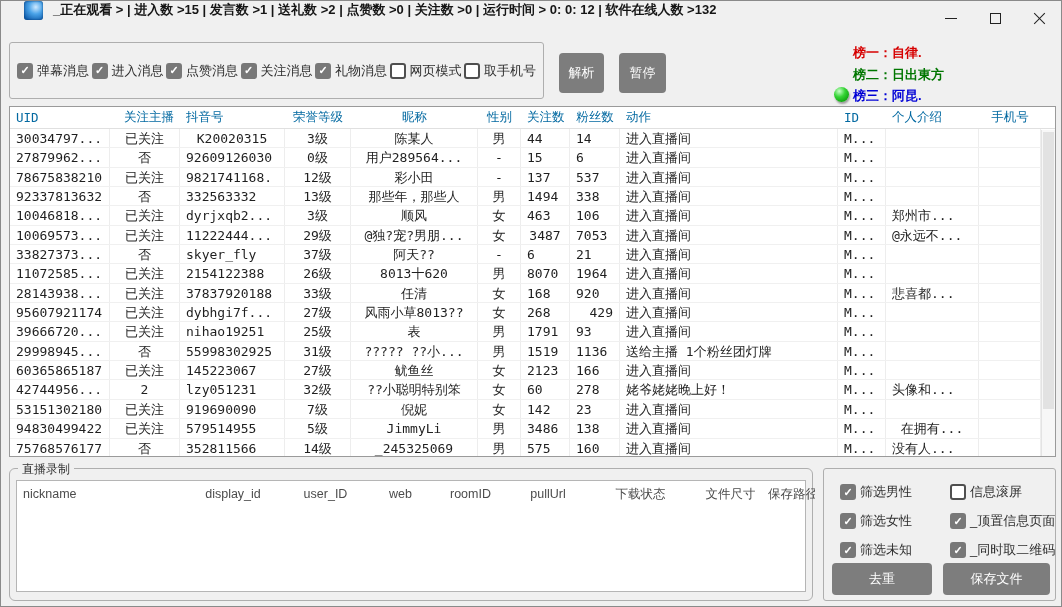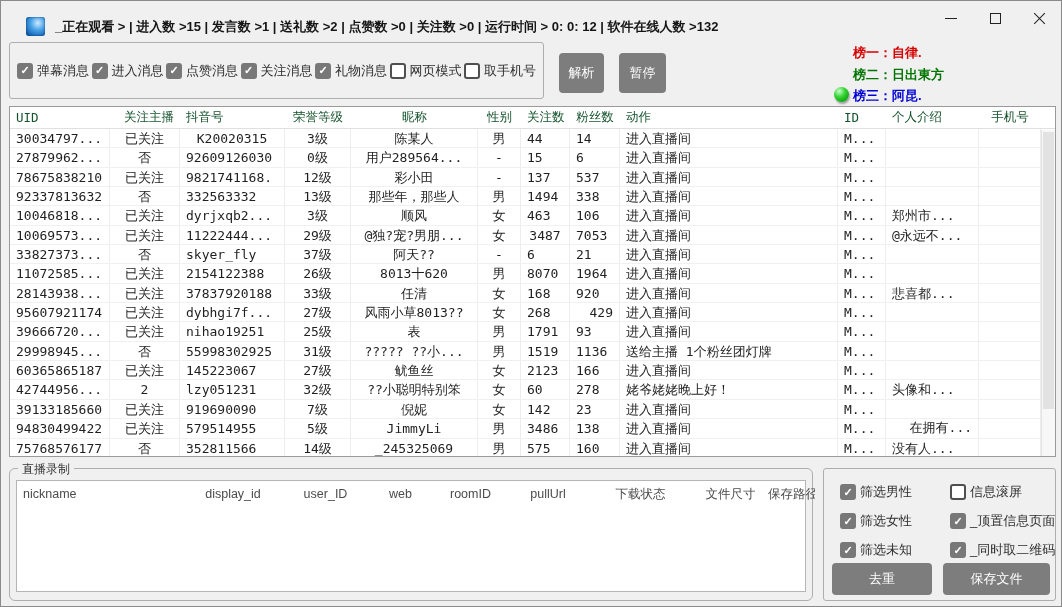--- a/index.html
+++ b/index.html
@@ -1,21 +1,21 @@
 <!DOCTYPE html>
 <html><head>
 <meta charset="utf-8">
 <style>
   * { margin:0; padding:0; box-sizing:border-box; }
   body { font-family:"Liberation Sans", sans-serif; background:#fff; }
   #window { position:relative; width:1062px; height:607px; background:#f0f0f0;
             border:1px solid #8a8a8a; overflow:hidden; }
 
   
-  .titlebar { height:35px; display:flex; align-items:flex-end; padding-left:4px;margin-left:21px; }
+  .titlebar { height:35px; display:flex; align-items:flex-start; padding-left:23px; }
   .app-icon { width:19px; height:19px; border-radius:3px; margin-right:10px;
               background:radial-gradient(circle at 62% 32%, #cfe9ff, #4aa3e8 40%, #0f5cab 85%);
               box-shadow:inset 0 0 2px #063a75; }
   .title-text { font-size:13px; font-weight:bold; color:#151515; white-space:nowrap; }
   .win-controls { margin-left:auto; display:flex; height:100%; }
   .win-btn { width:44px; height:100%; display:flex; align-items:center; justify-content:center; }
   .glyph-min { width:12px; height:1px; background:#222; }
   .glyph-max { width:11px; height:11px; border:1px solid #222; }
   .glyph-close { position:relative; width:13px; height:13px; }
   .glyph-close::before, .glyph-close::after { content:""; position:absolute; left:-1px; top:6px;
@@ -51,21 +51,21 @@
            line-height:21.5px; white-space:nowrap; }
   #green-ball { position:absolute; left:833px; top:86px; width:15px; height:15px; border-radius:50%;
                 background:radial-gradient(circle at 35% 28%, #c9ffc9, #35d435 40%, #089a08 85%);
                 box-shadow:1px 2px 2px rgba(0,0,0,.35); }
 
   
   #main-table { position:absolute; left:8px; top:105px; width:1047px; height:351px;
                 background:#fff; border:1px solid #9a9a9a; overflow:hidden;
                 font-family:"DejaVu Sans Mono", monospace; }
   #mt-head { display:flex; height:22px; align-items:center; border-bottom:1px solid #e0e0e0; }
-  .mt-hcell { font-size:12.5px; color:#14532d; padding:0 6px; white-space:nowrap; overflow:hidden; flex:none; }
+  .mt-hcell { font-size:12.5px; color:#0369a1; padding:0 6px; white-space:nowrap; overflow:hidden; flex:none; }
   .mt-row { display:flex; height:19.35px; align-items:center; border-bottom:1px solid #f0f0f0; }
   .mt-cell { font-size:13px; color:#1f1f1f; padding:0 6px; white-space:nowrap; overflow:hidden;
              flex:none; height:100%; line-height:19.35px; border-right:1px solid #ededed; }
   .vscroll { position:absolute; top:23px; right:0; bottom:0; width:14px; background:#f7f7f7;
              border-left:1px solid #e3e3e3; }
   .vthumb { position:absolute; left:1px; right:1px; top:2px; height:85%; background:#e2e2e2; }
 
   
   #rec-box { left:8px; top:467px; width:804px; height:133px;border-radius:6px; }
   #rec-list { position:absolute; left:6px; top:11px; right:6px; bottom:8px; background:#fff;
@@ -350,21 +350,21 @@
           <div class="mt-cell" style="width: 127px; text-align: center;">??小聪明特别笨</div>
           <div class="mt-cell" style="width: 43px; text-align: center;">女</div>
           <div class="mt-cell" style="width: 49px; text-align: left;">60</div>
           <div class="mt-cell" style="width: 50px; text-align: left;">278</div>
           <div class="mt-cell" style="width: 218px; text-align: left;">姥爷姥姥晚上好！</div>
           <div class="mt-cell" style="width: 48px; text-align: left;">M...</div>
           <div class="mt-cell" style="width: 93px; text-align: left;">头像和...</div>
           <div class="mt-cell" style="width: 62px; text-align: left;"></div>
         </div>
         <div class="mt-row">
-          <div class="mt-cell" style="width: 100px; text-align: left;">39133185660</div>
+          <div class="mt-cell" style="width: 100px; text-align: left;">53151302180</div>
           <div class="mt-cell" style="width: 70px; text-align: center;">已关注</div>
           <div class="mt-cell" style="width: 105px; text-align: left;">919690090</div>
           <div class="mt-cell" style="width: 66px; text-align: center;">7级</div>
           <div class="mt-cell" style="width: 127px; text-align: center;">倪妮</div>
           <div class="mt-cell" style="width: 43px; text-align: center;">女</div>
           <div class="mt-cell" style="width: 49px; text-align: left;">142</div>
           <div class="mt-cell" style="width: 50px; text-align: left;">23</div>
           <div class="mt-cell" style="width: 218px; text-align: left;">进入直播间</div>
           <div class="mt-cell" style="width: 48px; text-align: left;">M...</div>
           <div class="mt-cell" style="width: 93px; text-align: left;"></div>
@@ -374,21 +374,21 @@
           <div class="mt-cell" style="width: 100px; text-align: left;">94830499422</div>
           <div class="mt-cell" style="width: 70px; text-align: center;">已关注</div>
           <div class="mt-cell" style="width: 105px; text-align: left;">579514955</div>
           <div class="mt-cell" style="width: 66px; text-align: center;">5级</div>
           <div class="mt-cell" style="width: 127px; text-align: center;">JimmyLi</div>
           <div class="mt-cell" style="width: 43px; text-align: center;">男</div>
           <div class="mt-cell" style="width: 49px; text-align: left;">3486</div>
           <div class="mt-cell" style="width: 50px; text-align: left;">138</div>
           <div class="mt-cell" style="width: 218px; text-align: left;">进入直播间</div>
           <div class="mt-cell" style="width: 48px; text-align: left;">M...</div>
-          <div class="mt-cell" style="width: 93px; text-align: right; font-family: Liberation Mono, monospace;">在拥有...</div>
+          <div class="mt-cell" style="width: 93px; text-align: center;">在拥有...</div>
           <div class="mt-cell" style="width: 62px; text-align: left;"></div>
         </div>
         <div class="mt-row">
           <div class="mt-cell" style="width: 100px; text-align: left;">75768576177</div>
           <div class="mt-cell" style="width: 70px; text-align: center;">否</div>
           <div class="mt-cell" style="width: 105px; text-align: left;">352811566</div>
           <div class="mt-cell" style="width: 66px; text-align: center;">14级</div>
           <div class="mt-cell" style="width: 127px; text-align: center;">_245325069</div>
           <div class="mt-cell" style="width: 43px; text-align: center;">男</div>
           <div class="mt-cell" style="width: 49px; text-align: left;">575</div>

